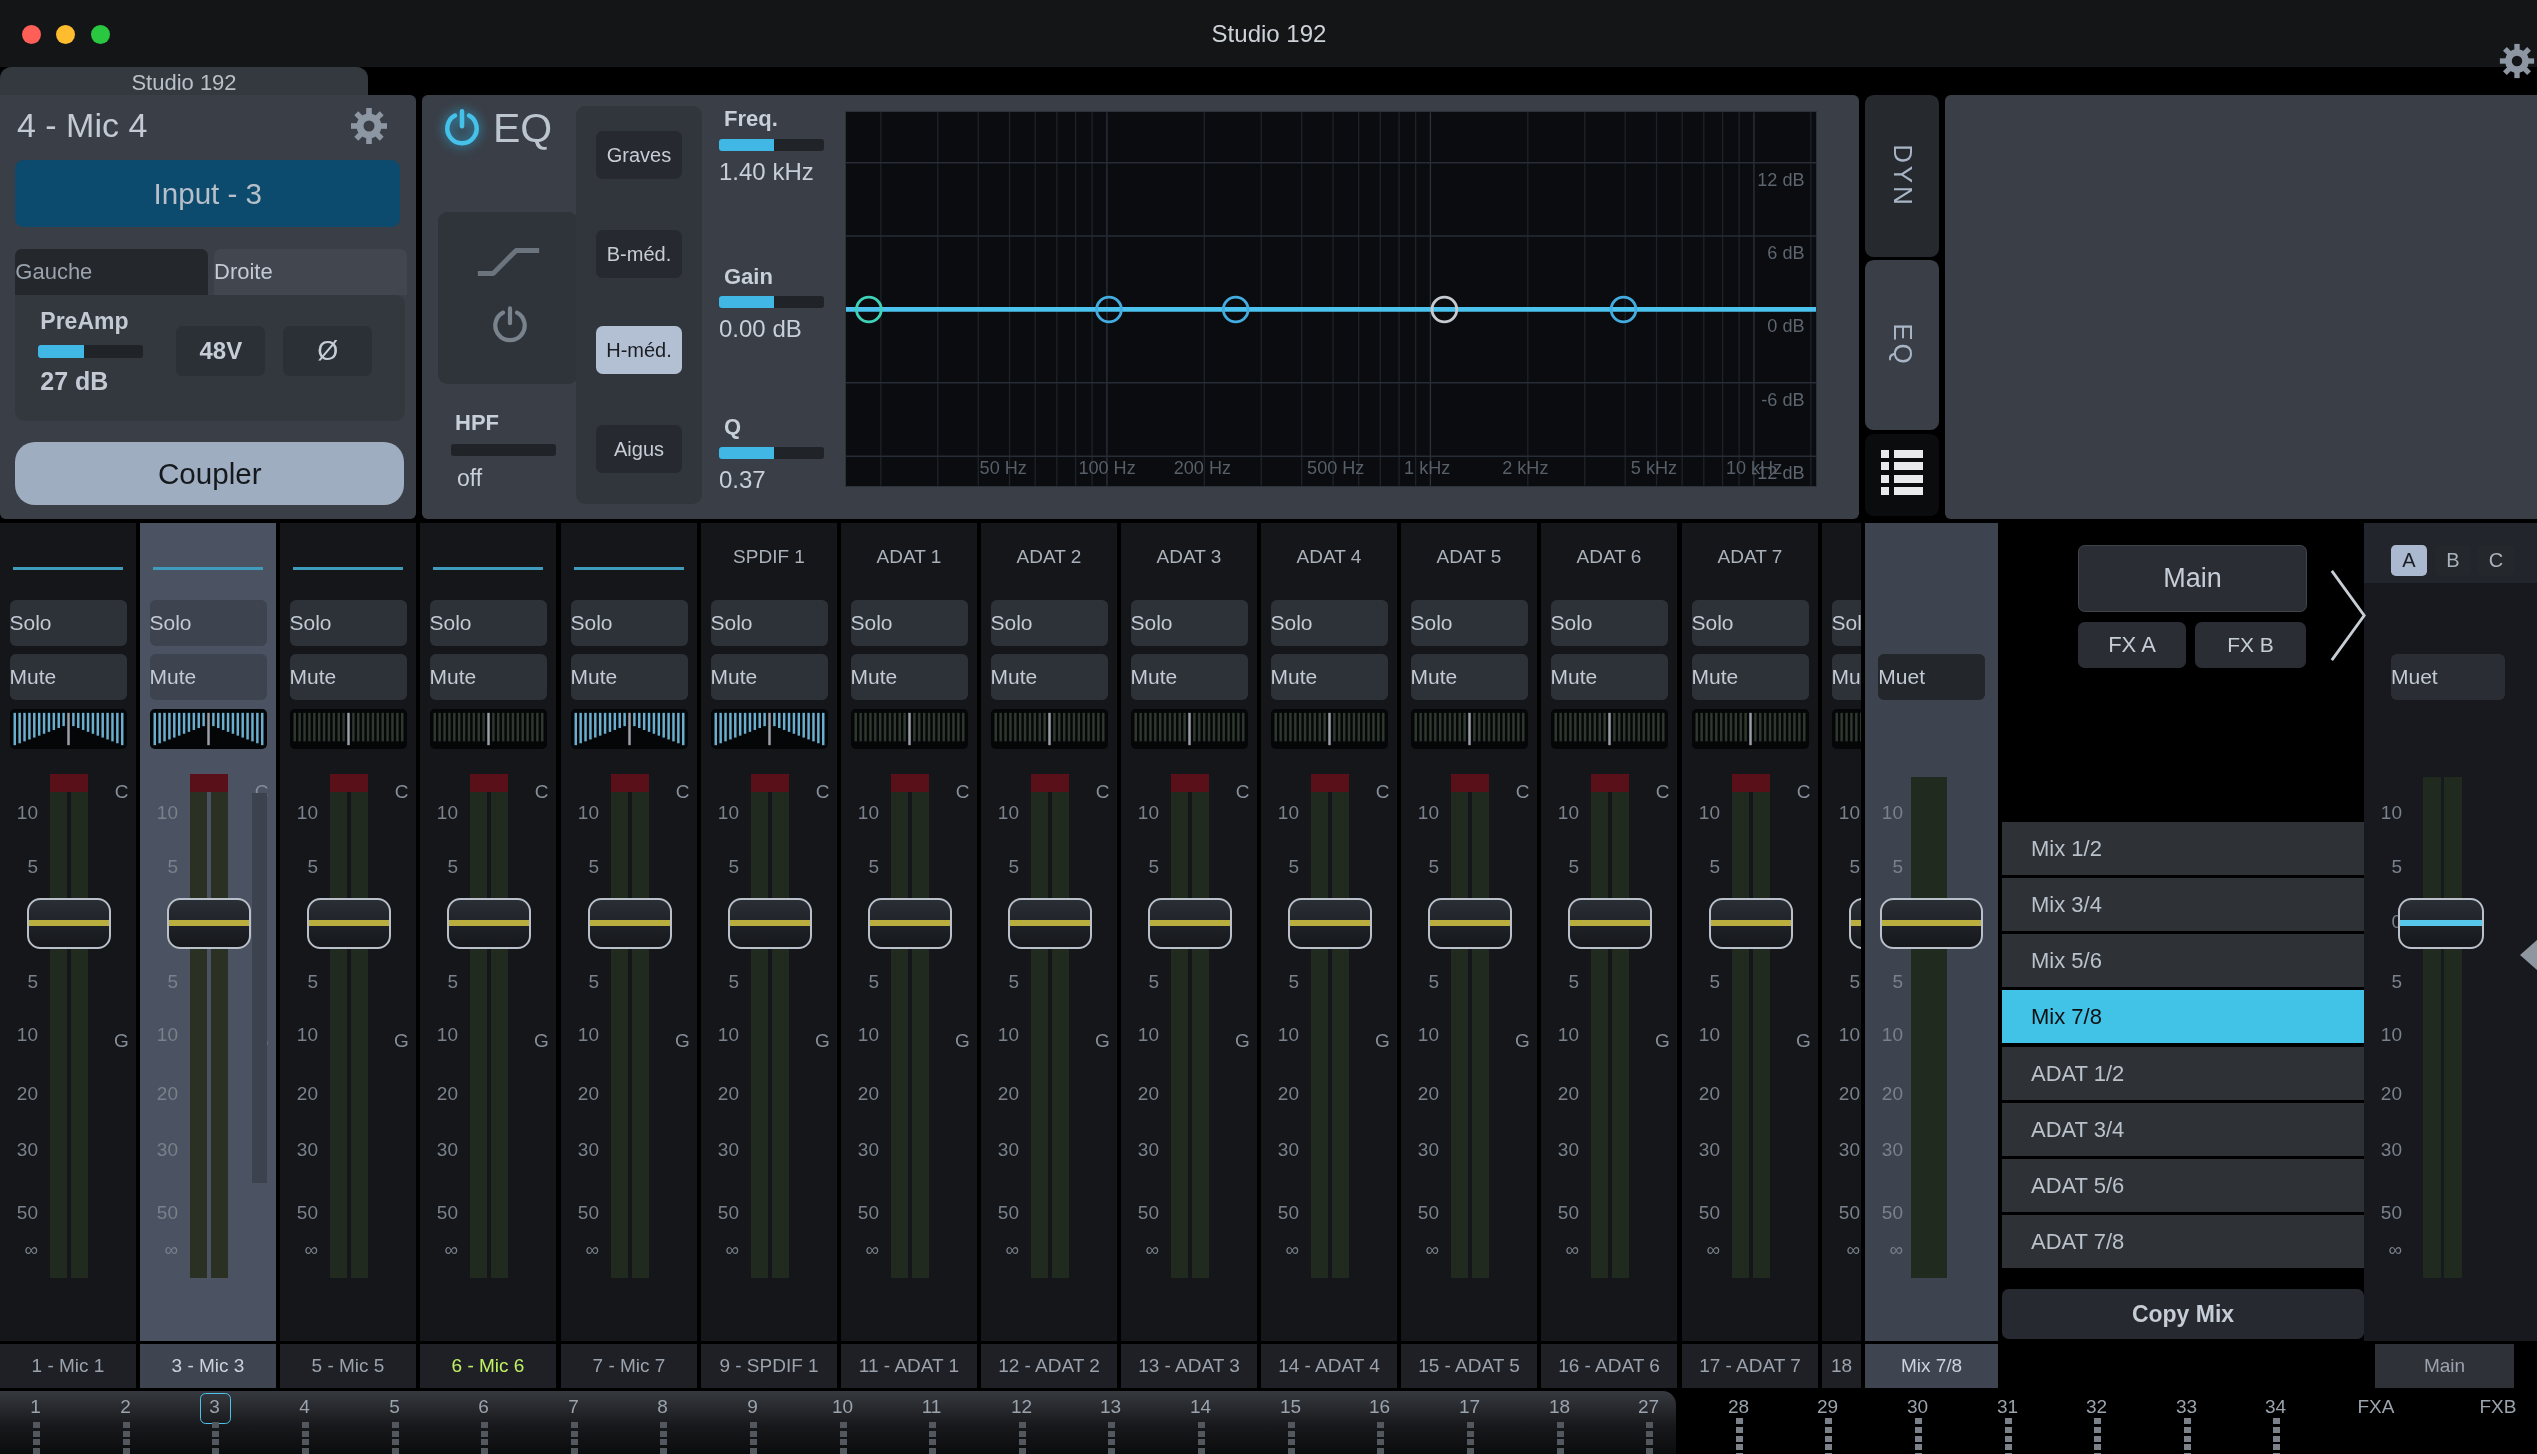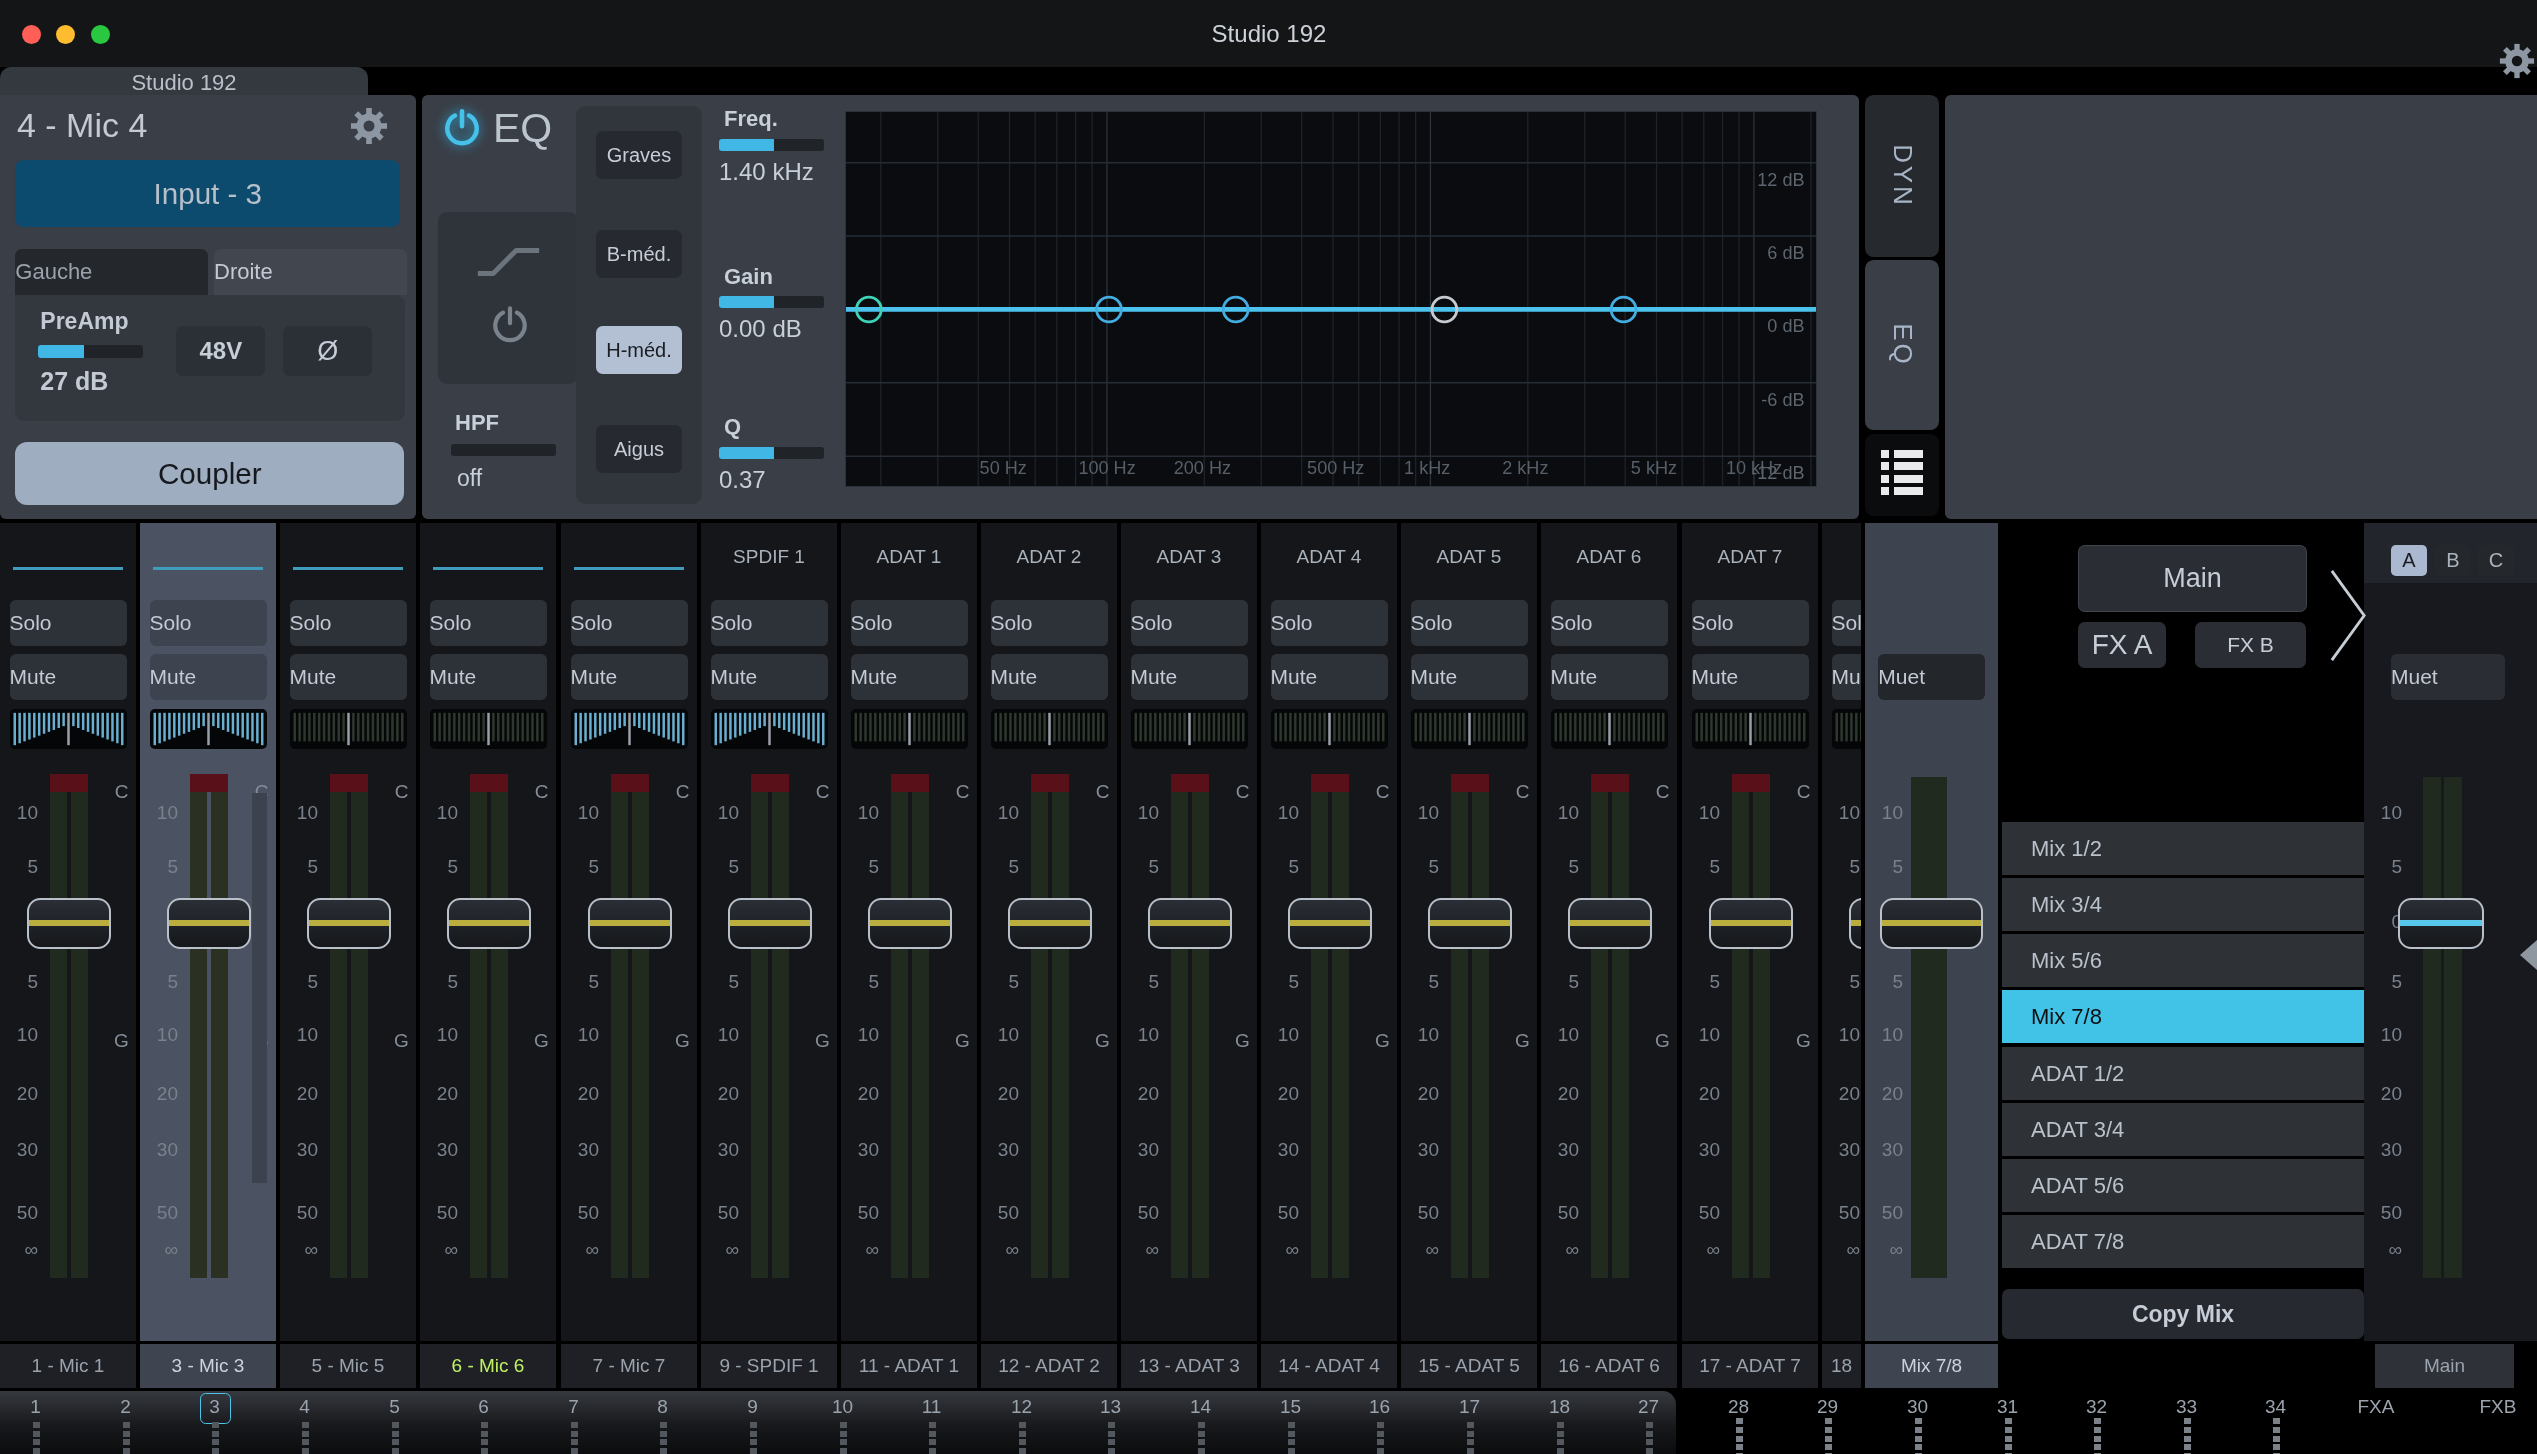--- a/index.html
+++ b/index.html
@@ -26,21 +26,21 @@
   #ch-title{left:17px;top:11.4px;font-size:34px;color:#c3cad4;}
   #gear2{left:349px;top:11.4px;width:40px;height:40px;}
   #input-btn{left:15.3px;top:65px;width:385px;height:67px;line-height:67px;font-size:29.6px;border-radius:8.6px;color:#b7bfc9;}
   .lr-tab{top:154px;width:193px;height:46px;line-height:46px;font-size:22px;}
   #tab-gauche{left:15.3px;background:#24272c;color:#9aa3ad;border-radius:6.7px 6.7px 0 0;}
   #tab-droite{left:214px;background:#42474f;color:#c3cad4;border-radius:6.7px 6.7px 0 0;}
   #preamp-box{left:15.3px;top:200px;width:390px;height:126px;background:#33373e;border-radius:0 9.5px 9.5px 9.5px;}
   .hslider{background:#202327;border-radius:2.9px;overflow:hidden;}
   .hslider .fill{position:absolute;left:0;top:0;bottom:0;background:#41b7e6;}
   #coupler-btn{left:15.3px;top:347px;width:389px;height:63px;line-height:63px;background:#9fadc1;
-               color:#15181c;font-size:29.6px;border-radius:12px;text-align:center;}
+               color:#15181c;font-size:29.6px;border-radius:20px;text-align:center;}
   
   #eq-power{left:19px;top:12.4px;width:42px;height:42px;filter:drop-shadow(0 0 5.7px #2aa8d8);}
   #eq-title{left:71px;top:9.5px;font-size:41px;color:#bcc4ce;}
   #band-col{left:154px;top:11.4px;width:126px;height:398px;background:#31353c;border-radius:9.5px;}
   .band-btn{left:20px;width:86px;height:48px;line-height:48px;font-size:20px;}
   .band-btn.on{background:#b3c0d4;color:#1a1d22;}
   #hpf-box{left:16px;top:117px;width:140px;height:172px;background:#2f333a;border-radius:9.5px;}
   .eq-lab{font-size:22px;font-weight:bold;color:#c7cfd9;}
   .eq-val{font-size:24px;color:#c7cfd9;}
   #eq-graph{left:423px;top:16px;width:970px;height:374px;background:#0a0c0f;border:1px solid #2c323a;}
@@ -966,21 +966,21 @@
         <div class="abs scale-lab" style="top: 716px; position: absolute;">∞</div>
         <div class="abs mbar" style="left: 59px; width: 18px; top: 254px; height: 501px; position: absolute;"></div>
         <div class="abs mbar" style="left: 80px; width: 18px; top: 254px; height: 501px; position: absolute;"></div>
         <div class="abs handle" style="left: 34px; width: 86px; position: absolute;">
           <div class="bar cyan" style="position: absolute;"></div>
         </div>
       </div>
     </div>
 
   <div class="abs btn" style="left:2078px;top:545px;width:227px;height:65px;line-height:65px;font-size:27px;background:#2a2e34;border:1px solid #40454d">Main</div>
-  <div class="abs btn" style="left:2078px;top:622px;width:88px;height:46px;line-height:46px;font-size:28px;background:#2a2e34">FX A</div>
+  <div class="abs btn" style="left:2078px;top:622px;width:108px;height:46px;line-height:46px;font-size:22px;background:#2a2e34">FX A</div>
   <div class="abs btn" style="left:2195px;top:622px;width:111px;height:46px;line-height:46px;font-size:21px;background:#2a2e34">FX B</div>
   <svg class="abs" style="left:2326px;top:567px;width:44px;height:97px" viewBox="0 0 46 102">
     <path d="M6 4 L40 51 L6 98" stroke="#c7cdd4" stroke-width="3" fill="none"></path>
   </svg>
   <div class="abs" id="mix-list">
       <div class="abs mix-item" style="top: 822px; position: absolute;">Mix 1/2</div>
       <div class="abs mix-item" style="top: 878px; position: absolute;">Mix 3/4</div>
       <div class="abs mix-item" style="top: 934px; position: absolute;">Mix 5/6</div>
       <div class="abs mix-item on" style="top: 990px; position: absolute;">Mix 7/8</div>
       <div class="abs mix-item" style="top: 1047px; position: absolute;">ADAT 1/2</div>

